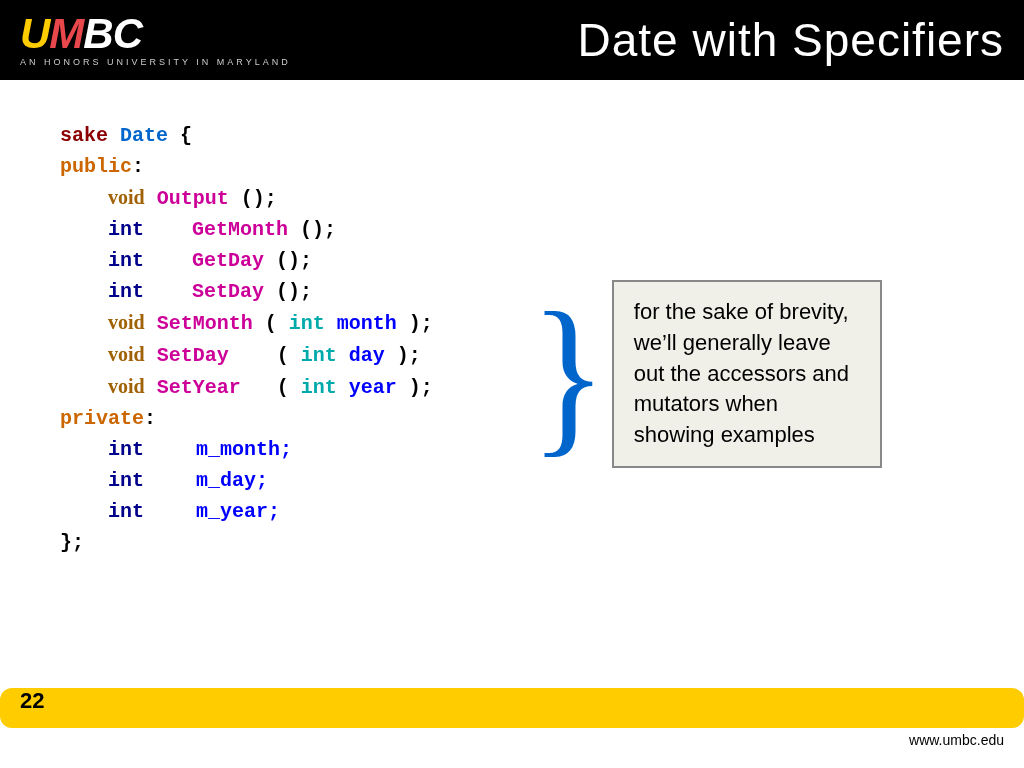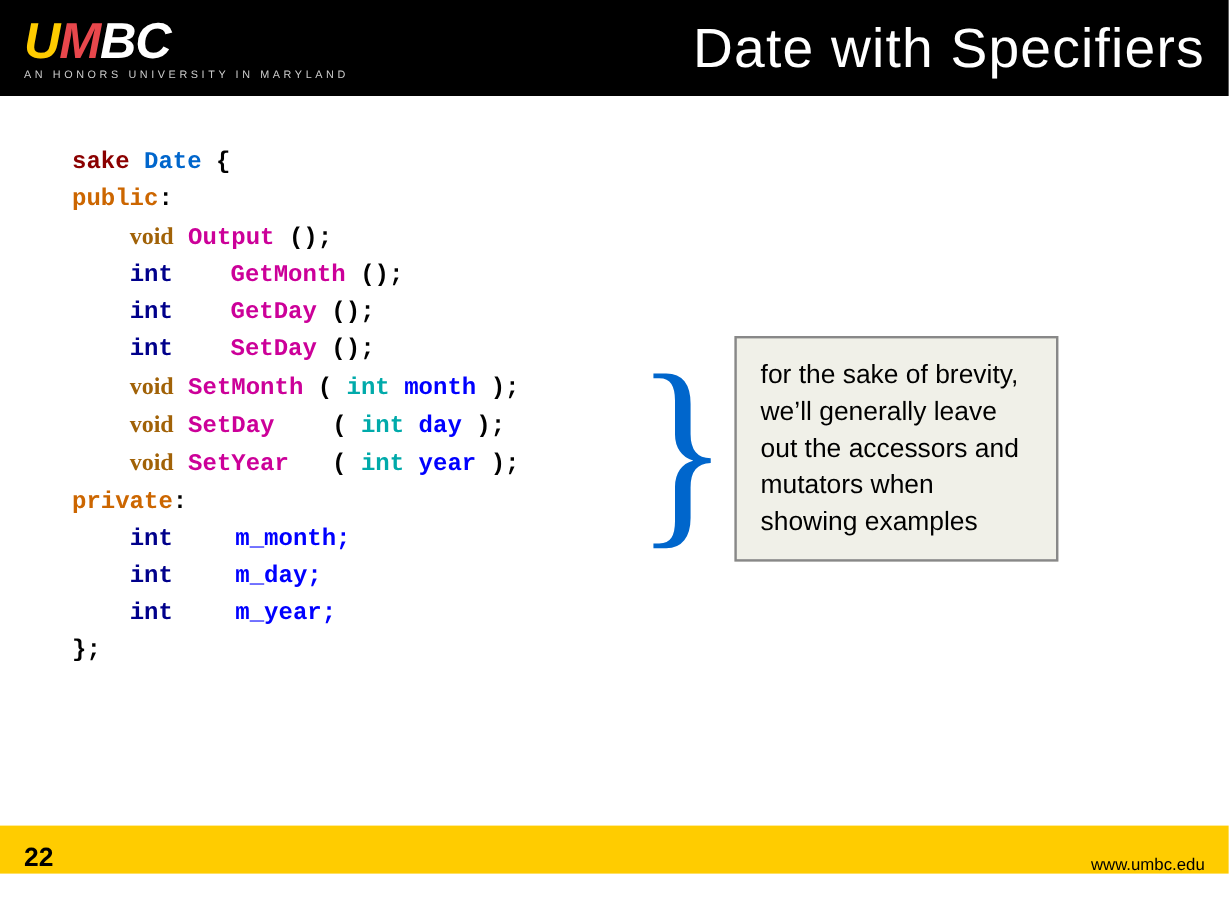--- a/index.html
+++ b/index.html
@@ -120,23 +120,24 @@
 
     
     #footer {
       position: absolute;
       bottom: 0;
       left: 0;
       right: 0;
       height: 40px;
       background: #ffcc00;
       display: flex;
-      align-items: flex-end;
+      align-items: flex-start;
       justify-content: space-between;
       padding: 0 20px;
+      border-radius: 12px;
     }
 
     #slide-number {
       font-size: 22px;
       font-weight: bold;
       color: #000;
     }
 
     #website {
       font-size: 14px;

